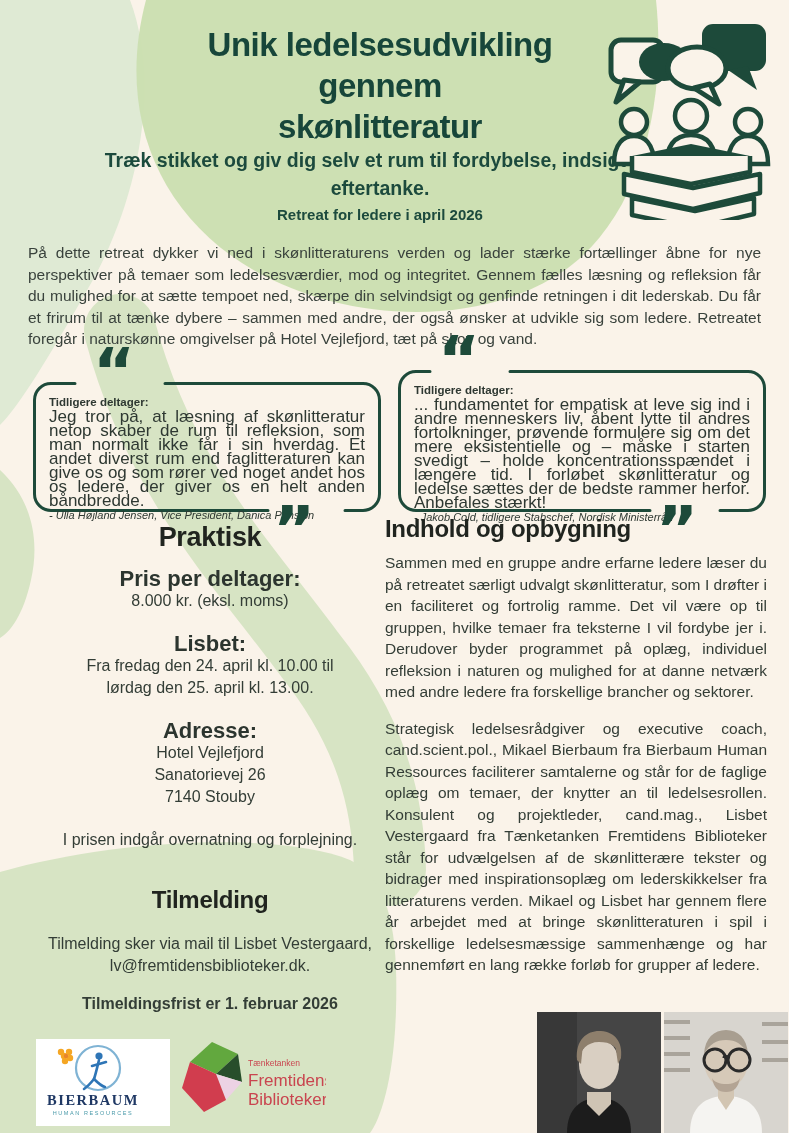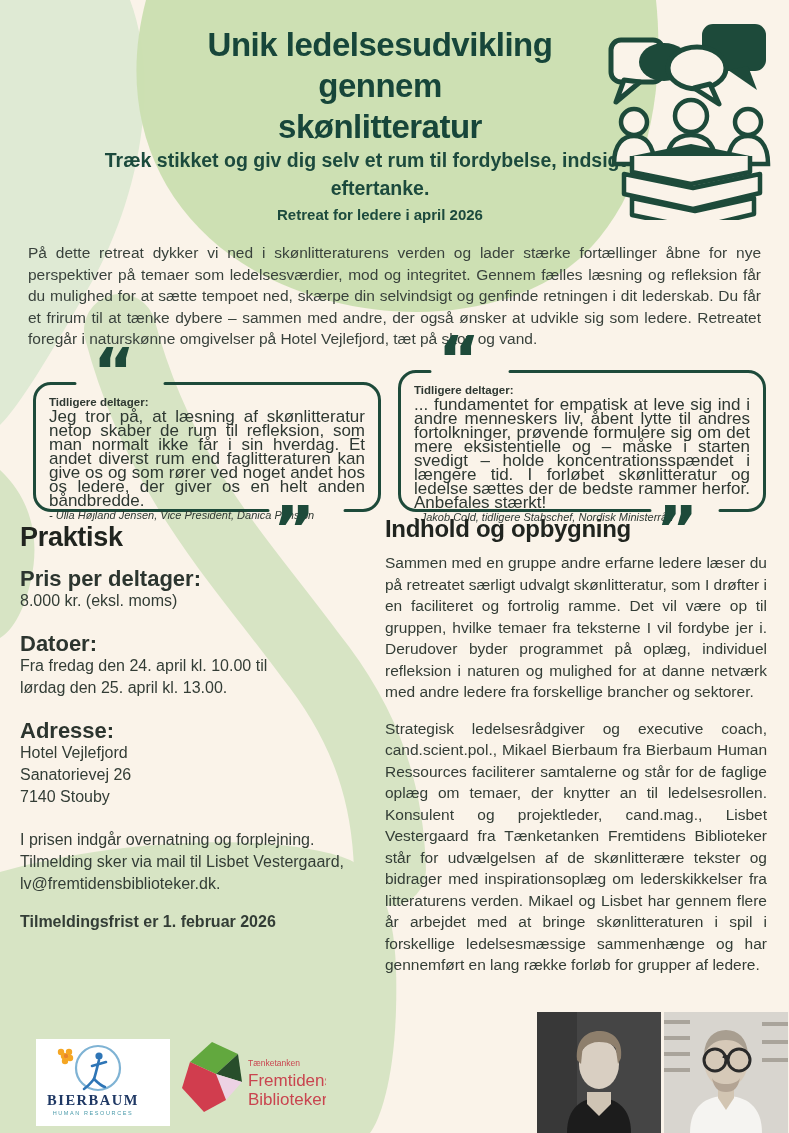--- a/index.html
+++ b/index.html
@@ -25,21 +25,21 @@
   .qbox{position:absolute;z-index:1;}
   .qbox .qborder{position:absolute;left:0;top:0;}
   .qcontent{position:absolute;left:16px;right:16px;top:13px;color:#2e3832;}
   .qlabel{font-size:11.5px;font-weight:700;line-height:15px;}
   .qtext{font-size:17px;line-height:14px;text-align:justify;}
   .qattr{font-size:11px;line-height:15px;font-style:italic;}
   .qmark{position:absolute;color:#1d4a3a;font-size:64px;font-weight:700;
          font-family:"DejaVu Sans",sans-serif;line-height:0;z-index:2;}
 
   
-  .col-left{left:20px;top:522px;width:332px;color:#333d36;font-size:16px;line-height:22px;}
+  .col-left{left:44px;top:522px;width:332px;color:#333d36;font-size:16px;line-height:22px;text-align:center;}
   .col-left h2{font-size:27px;line-height:30px;color:#20241f;margin:0 0 16px 0;font-weight:700;letter-spacing:-.3px;}
   .col-left h3{font-size:22px;margin:0;font-weight:700;color:#2c352f;}
   .group{margin-bottom:21px;}
   .note{margin-top:4px;}
   .tilmelding-head{font-size:24px !important;margin:34px 0 18px 0 !important;}
   .deadline{font-weight:700;margin-top:16px;}
 
   .col-right{left:385px;top:514px;width:382px;color:#333d36;}
   .col-right h2{font-size:24px;line-height:30px;color:#20241f;margin:0 0 8px 0;font-weight:700;letter-spacing:-.3px;}
   .col-right p{margin:0 0 15px 0;font-size:15.5px;line-height:21.5px;text-align:justify;}
@@ -130,32 +130,33 @@
     </div>
   </div>
 
   <div class="layer col-left">
     <h2>Praktisk</h2>
     <div class="group">
       <h3>Pris per deltager:</h3>
       <div>8.000 kr. (eksl. moms)</div>
     </div>
     <div class="group">
-      <h3>Datoer:</h3>
+      <h3>Lisbet:</h3>
       <div>Fra fredag den 24. april kl. 10.00 til</div>
       <div>lørdag den 25. april kl. 13.00.</div>
     </div>
     <div class="group">
       <h3>Adresse:</h3>
       <div>Hotel Vejlefjord</div>
       <div>Sanatorievej 26</div>
       <div>7140 Stouby</div>
     </div>
     <div class="note">I prisen indgår overnatning og forplejning.</div>
 
+    <h2 class="tilmelding-head">Tilmelding</h2>
     <div>Tilmelding sker via mail til Lisbet Vestergaard,</div>
     <div>lv@fremtidensbiblioteker.dk.</div>
     <div class="deadline">Tilmeldingsfrist er 1. februar 2026</div>
   </div>
 
   <div class="layer col-right">
     <h2>Indhold og opbygning</h2>
     <p>Sammen med en gruppe andre erfarne ledere læser du på retreatet særligt udvalgt skønlitteratur, som I drøfter i en faciliteret og fortrolig ramme. Det vil være op til gruppen, hvilke temaer fra teksterne I vil fordybe jer i. Derudover byder programmet på oplæg, individuel refleksion i naturen og mulighed for at danne netværk med andre ledere fra forskellige brancher og sektorer.</p>
     <p>Strategisk ledelsesrådgiver og executive coach, cand.scient.pol., Mikael Bierbaum fra Bierbaum Human Ressources faciliterer samtalerne og står for de faglige oplæg om temaer, der knytter an til ledelsesrollen. Konsulent og projektleder, cand.mag., Lisbet Vestergaard fra Tænketanken Fremtidens Biblioteker står for udvælgelsen af de skønlitterære tekster og bidrager med inspirationsoplæg om lederskikkelser fra litteraturens verden. Mikael og Lisbet har gennem flere år arbejdet med at bringe skønlitteraturen i spil i forskellige ledelsesmæssige sammenhænge og har gennemført en lang række forløb for grupper af ledere.</p>
   </div>

